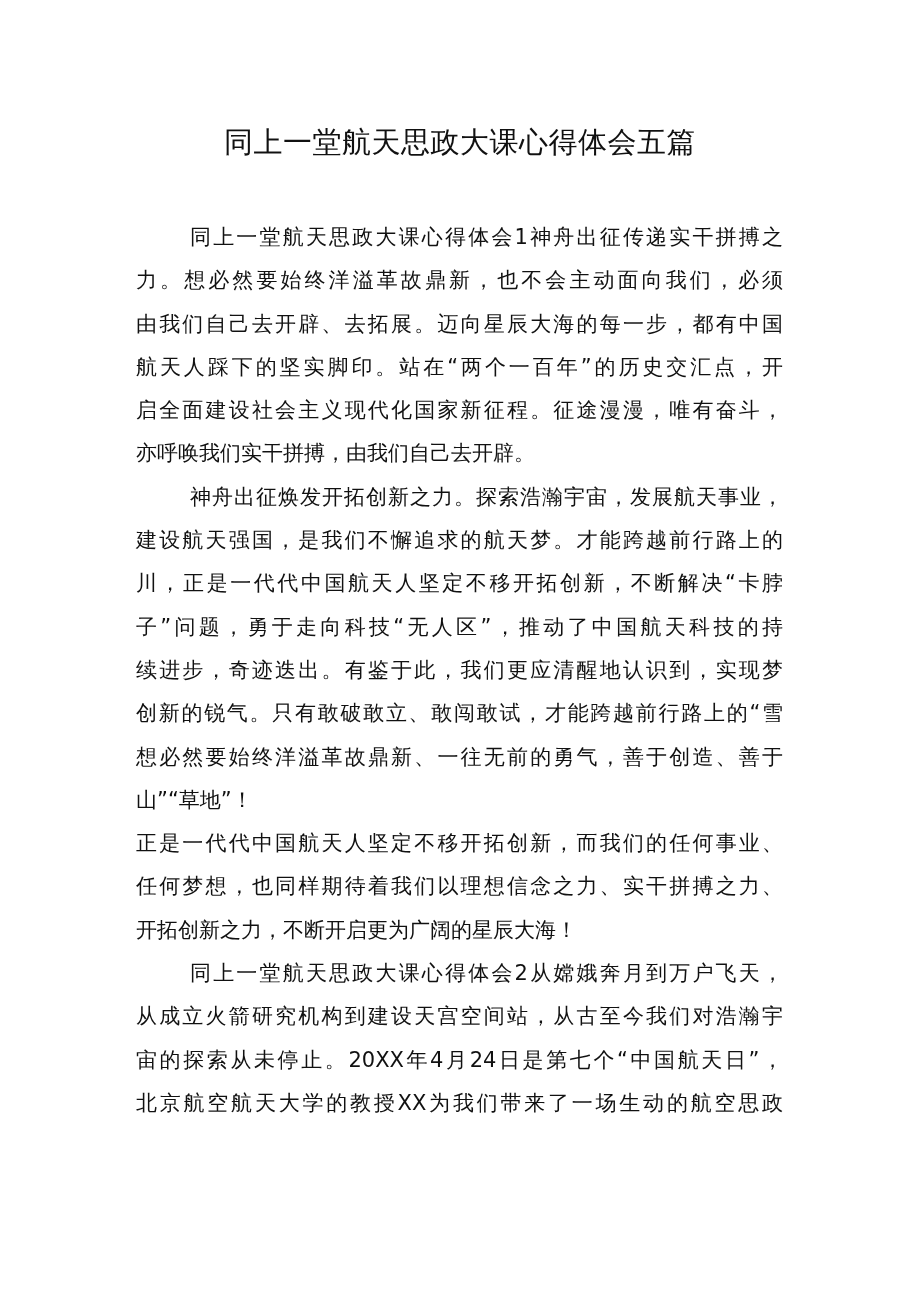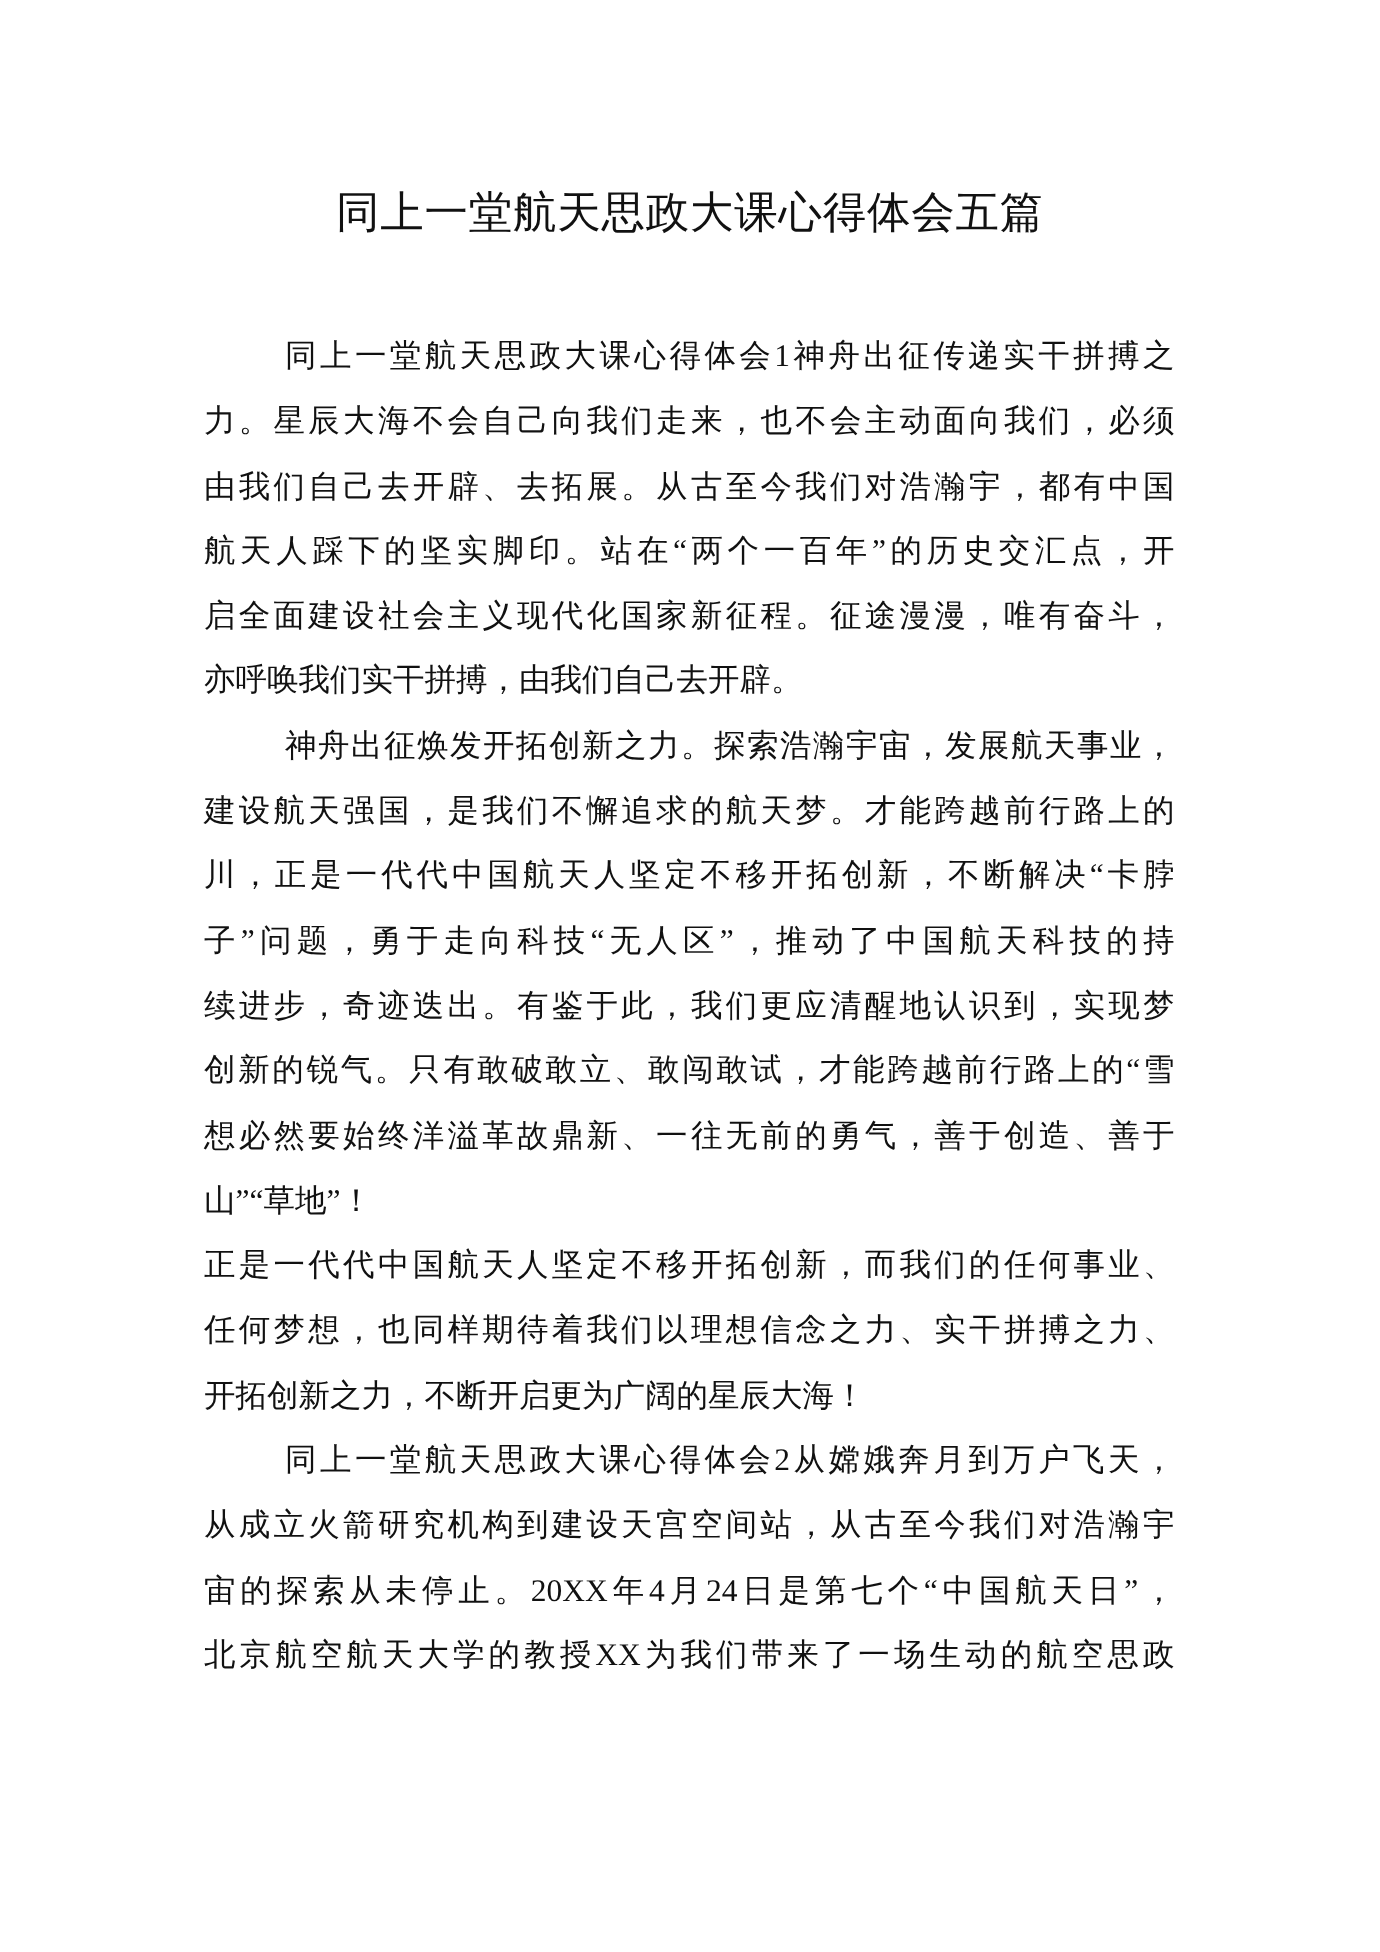--- a/index.html
+++ b/index.html
@@ -1,38 +1,38 @@
 <!DOCTYPE html>
 <html><head>
 <meta charset="utf-8">
 <style>
   html, body { margin: 0; padding: 0; background: #ffffff; }
   body { width: 920px; height: 1301px; position: relative; overflow: hidden;
          font-family: "DejaVu Sans", "Liberation Sans", sans-serif; color: #111111; }
-  .page { position: absolute; left: 0; top: 0; width: 757px; height: 1301px; background: #fff; font-family: Liberation Serif, serif; }
+  .page { position: absolute; left: 0; top: 0; width: 757px; height: 1301px; background: #fff; }
   .title { position: absolute; top: 122px; left: 0; width: 920px; text-align: center;
            font-size: 29px; line-height: 40px; color: #111; letter-spacing: 0.5px; }
   .body { position: absolute; top: 216px; left: 136px; width: 647px; }
   .line { height: 43.3px; line-height: 43.3px; font-size: 21px; white-space: nowrap;
           text-align: justify; text-align-last: justify; overflow: visible; }
   .line.last { text-align-last: left; }
   .line.indent { padding-left: 54px; }
 </style>
 </head>
 <body>
 
 <div class="page">
   <div class="title">同上一堂航天思政大课心得体会五篇</div>
 
   <div class="body">
 
     <div class="para">
       <div class="line indent">同上一堂航天思政大课心得体会1神舟出征传递实干拼搏之</div>
-      <div class="line">力。星辰大海不会自己向我们走来，也不会主动面向我们，必须</div>
-      <div class="line">由我们自己去开辟、去拓展。从古至今我们对浩瀚宇，都有中国</div>
+      <div class="line">力。想必然要始终洋溢革故鼎新，也不会主动面向我们，必须</div>
+      <div class="line">由我们自己去开辟、去拓展。迈向星辰大海的每一步，都有中国</div>
       <div class="line">航天人踩下的坚实脚印。站在“两个一百年”的历史交汇点，开</div>
       <div class="line">启全面建设社会主义现代化国家新征程。征途漫漫，唯有奋斗，</div>
       <div class="line last">亦呼唤我们实干拼搏，由我们自己去开辟。</div>
     </div>
 
     <div class="para">
       <div class="line indent">神舟出征焕发开拓创新之力。探索浩瀚宇宙，发展航天事业，</div>
       <div class="line">建设航天强国，是我们不懈追求的航天梦。才能跨越前行路上的</div>
       <div class="line">川，正是一代代中国航天人坚定不移开拓创新，不断解决“卡脖</div>
       <div class="line">子”问题，勇于走向科技“无人区”，推动了中国航天科技的持</div>

